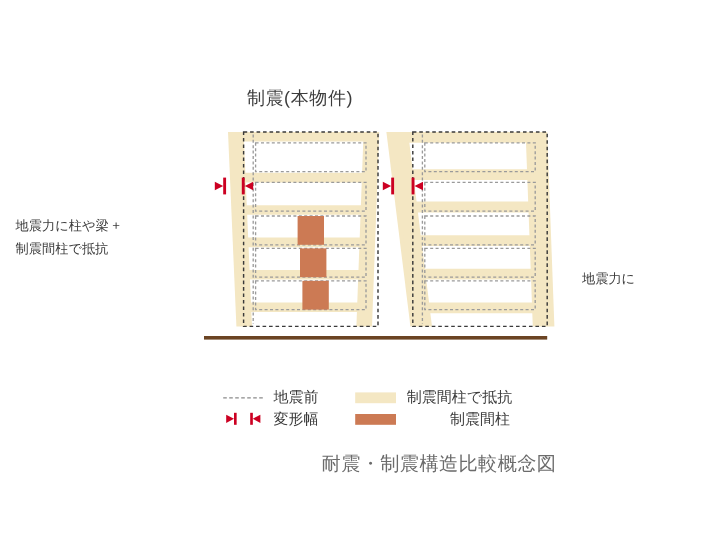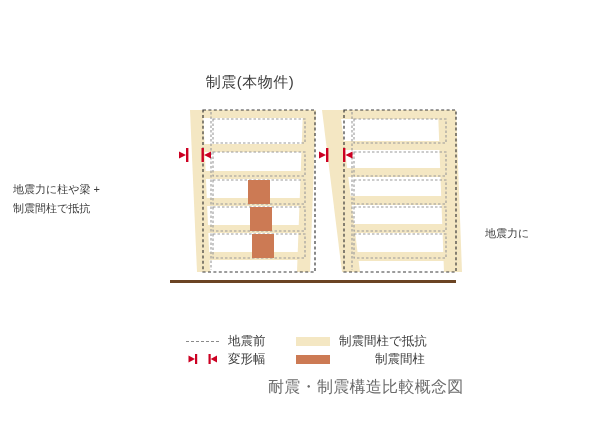--- a/index.html
+++ b/index.html
@@ -154,21 +154,21 @@
         <rect x="16" y="48" width="2.4" height="14"></rect>
         <polygon points="9,51.5 16,55 9,58.5"></polygon>
         <rect x="33" y="48" width="2.4" height="14"></rect>
         <polygon points="42.5,51.5 35.4,55 42.5,58.5"></polygon>
       </g>
     </svg>
   </div>
 
   <div class="abs ground" style="left:170px;top:280px;width:286px;"></div>
 
-  <div class="abs" style="left:186px;top:332px;width:240px;height:40px;text-align:center;">
+  <div class="abs" style="left:186px;top:322px;width:240px;height:40px;text-align:center;">
 
     <div class="abs dots-line" style="left:0px;top:9px;width:33px;"></div>
     <div class="abs legend-text" style="left:42px;top:1px;">地震前</div>
 
     <div class="abs swatch" style="left:110px;top:5px;width:34px;background:#f4e7c3;"></div>
     <div class="abs legend-text" style="left:153px;top:1px;">制震間柱で抵抗</div>
 
     <div class="abs" style="left:0px;top:20px;width:34px;height:14px;">
       <svg width="34" height="14" viewBox="0 0 34 14">
         <g fill="#cc0022">

